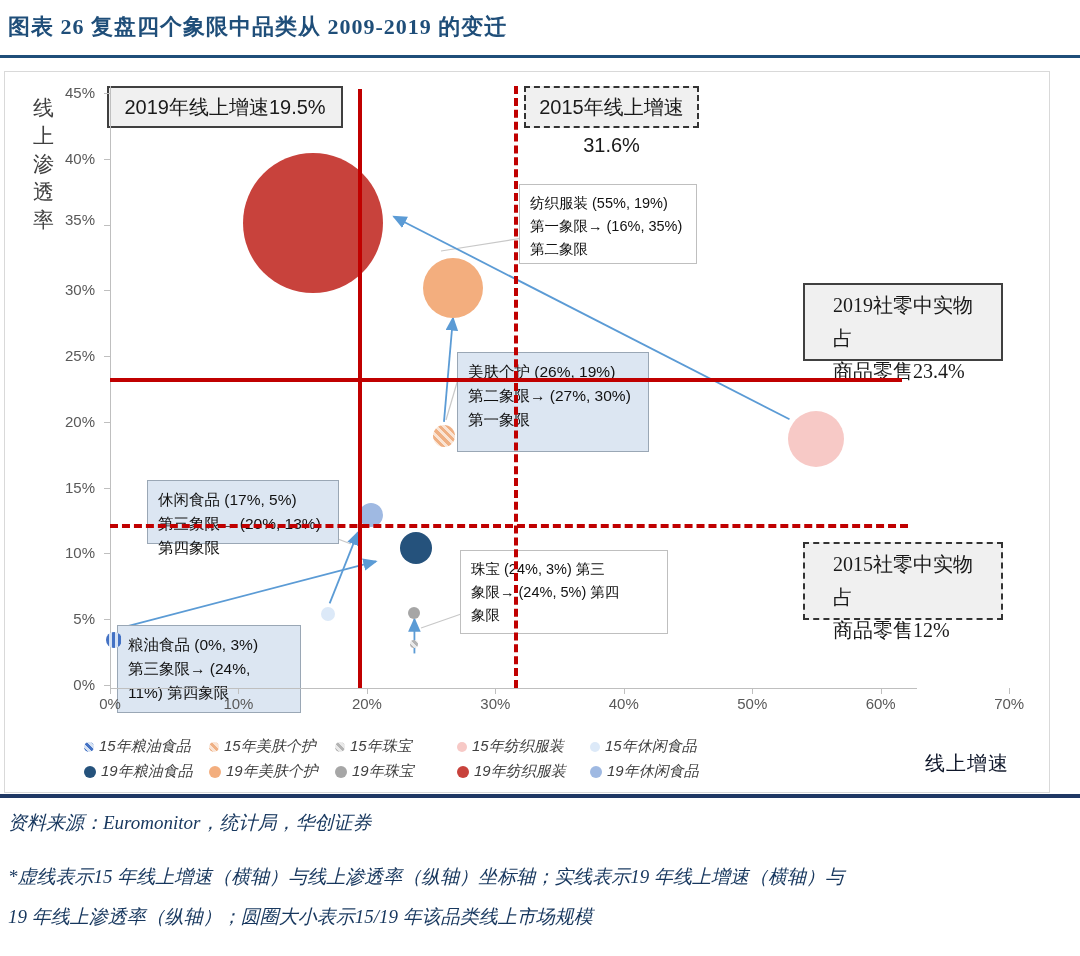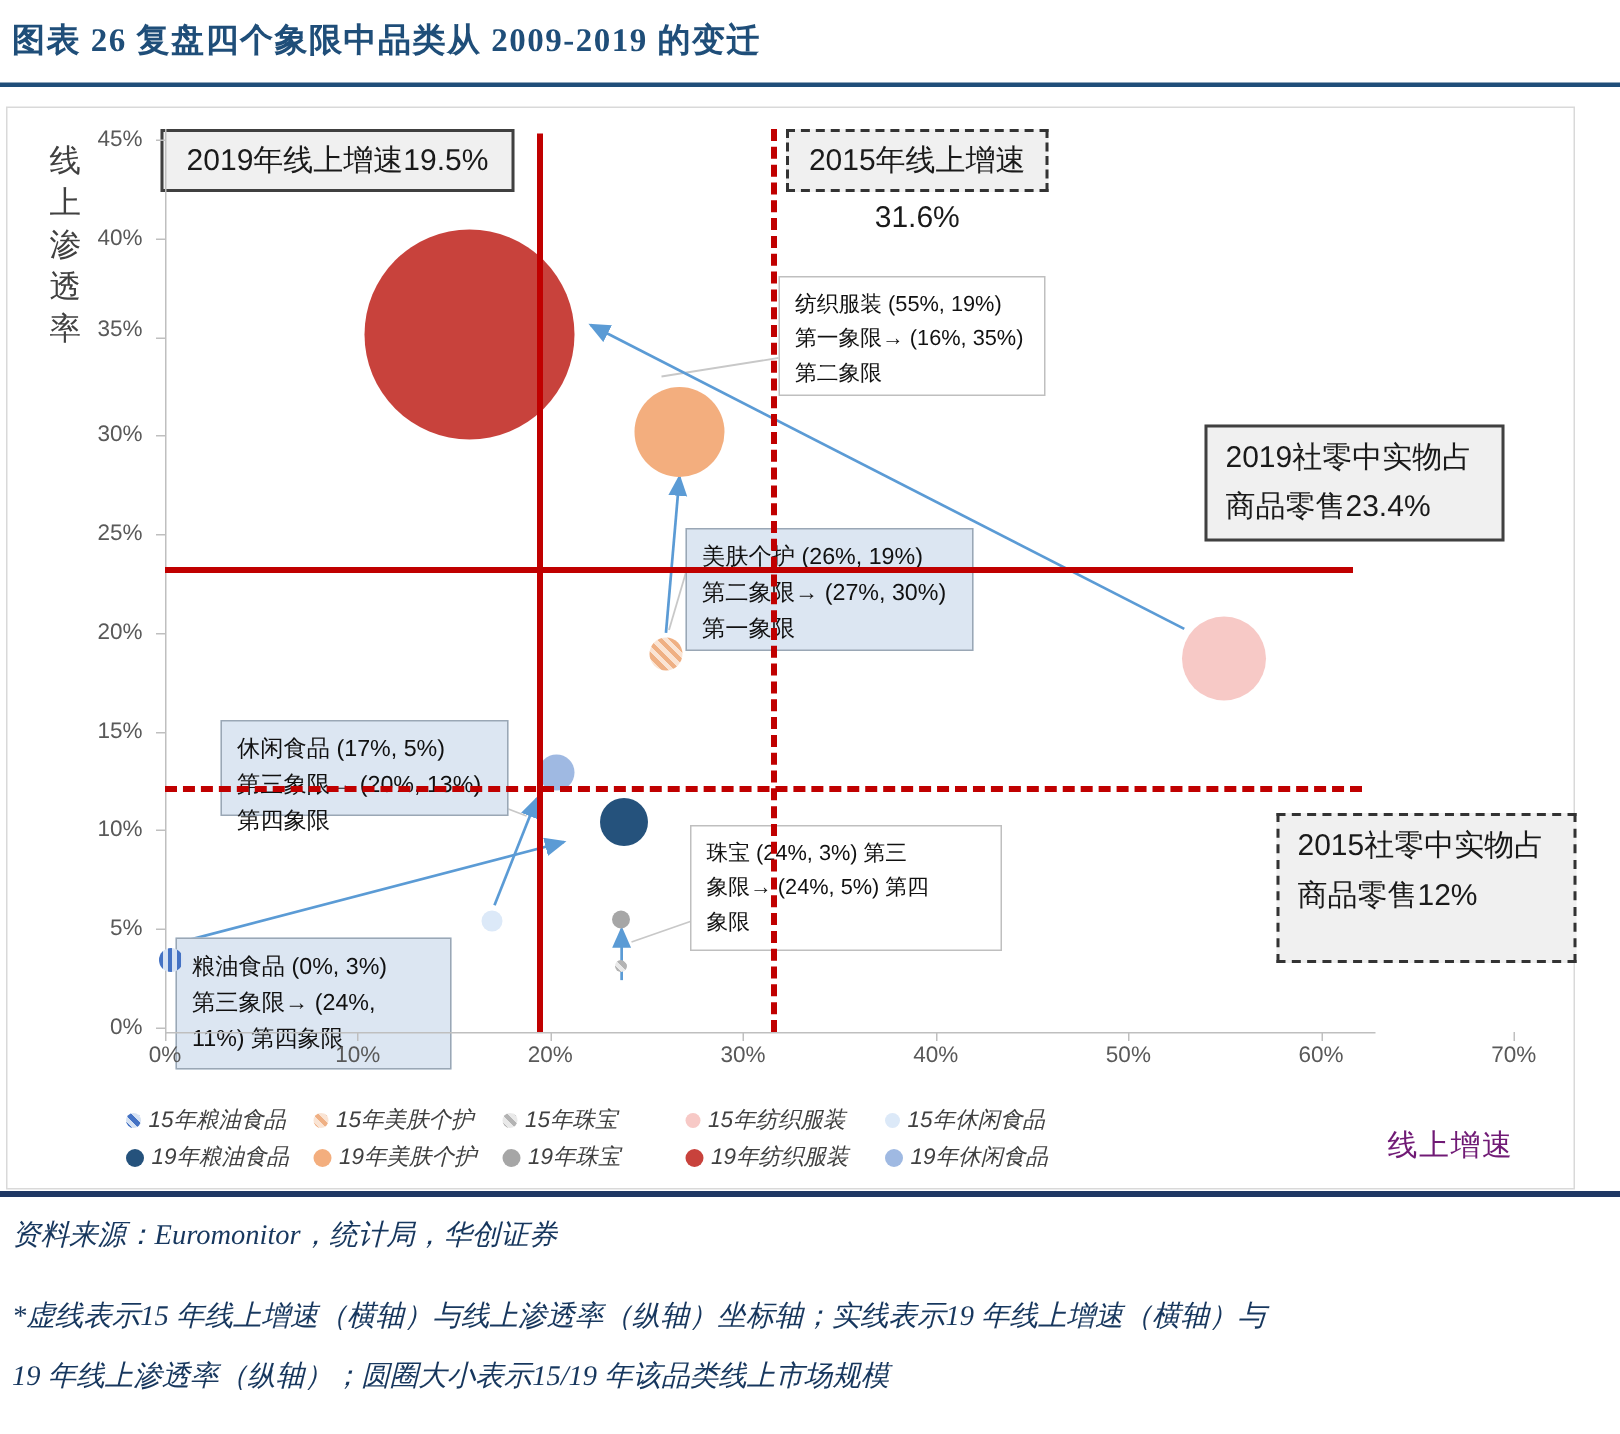--- a/index.html
+++ b/index.html
@@ -17,28 +17,28 @@
 
   .axisline{position:absolute;background:#BFBFBF;}
   .tickmark{position:absolute;background:#BFBFBF;}
   .xtick{position:absolute;font-size:15px;color:#595959;text-align:center;}
   .ytick{position:absolute;font-size:15px;color:#595959;}
   .bubble{position:absolute;border-radius:50%;}
   .refline{position:absolute;}
 
   .yaxis-label{position:absolute;left:28px;top:22px;width:26px;font-size:21px;line-height:28px;
     color:#404040;word-break:break-all;}
-  .xaxis-label{position:absolute;left:920px;top:678px;font-size:20px;color:#701a75;letter-spacing:1px;}
+  .xaxis-label{position:absolute;left:920px;top:678px;font-size:20px;color:#0f172a;letter-spacing:1px;}
 
   
   .callout{position:absolute;background:#F0F0F0;color:#1a1a1a;text-align:center;box-sizing:border-box;}
   .callout.solid{border:2px solid #404040;}
   .callout.dashed{border:2px dashed #333;}
   .callout .one{font-size:20px;line-height:38px;}
-  .callout .two{font-size:20px;line-height:33px;text-align:left;padding:4px 12px;}
+  .callout .two{font-size:20px;line-height:33px;text-align:left;padding:4px 28px;font-family:Liberation Serif, serif;}
   .notebox{position:absolute;box-sizing:border-box;padding:7px 10px;color:#111;}
   .notebox.blue{background:#DCE6F2;border:1px solid #9AA7B5;font-size:15.5px;line-height:24px;}
   .notebox.white{background:#fff;border:1px solid #BFBFBF;font-size:14.5px;line-height:23px;}
   .notebox div{white-space:nowrap;}
 
   
   .legitem{position:absolute;display:flex;align-items:center;gap:5px;font-style:italic;}
   .leglabel{font-size:15px;color:#404040;white-space:nowrap;}
   .legmark{display:inline-block;border-radius:50%;flex:0 0 auto;}
 
@@ -66,21 +66,21 @@
     </div>
     <div class="callout dashed" style="left:519px;top:14px;width:175px;height:42px;">
       <div class="one">2015年线上增速31.6%</div>
     </div>
     <div class="callout solid" style="left:798px;top:211px;width:200px;height:78px;">
       <div class="two">
         <div>2019社零中实物占</div>
         <div>商品零售23.4%</div>
       </div>
     </div>
-    <div class="callout dashed" style="left:798px;top:470px;width:200px;height:100px;margin-left:48px;">
+    <div class="callout dashed" style="left:798px;top:470px;width:200px;height:78px;">
       <div class="two">
         <div>2015社零中实物占</div>
         <div>商品零售12%</div>
       </div>
     </div>
 
     <svg width="1044" height="720" class="overlay">
         <defs>
           <marker id="arw" markerWidth="9" markerHeight="8" refX="7" refY="3.5" orient="auto">
             <path d="M0,0 L8,3.5 L0,7 Z" fill="#5B9BD5"></path>
@@ -94,21 +94,21 @@
         <line x1="438.97" y1="349.90000000000003" x2="447.9615" y2="245.9755" stroke="#5B9BD5" stroke-width="1.8" marker-end="url(#arw)"></line>
         <line x1="113.9915" y1="556.4335" x2="370.8915" y2="489.343" stroke="#5B9BD5" stroke-width="1.8" marker-end="url(#arw)"></line>
         <line x1="324.6495" y1="531.439" x2="352.9085" y2="460.40200000000004" stroke="#5B9BD5" stroke-width="1.8" marker-end="url(#arw)"></line>
         <line x1="409.42650000000003" y1="581.428" x2="409.42650000000003" y2="547.225" stroke="#5B9BD5" stroke-width="1.8" marker-end="url(#arw)"></line>
       </svg>
       <div class="notebox white" style="left:514px;top:112px;width:178px;height:80px;">
       <div>纺织服装 (55%, 19%)</div>
       <div>第一象限→ (16%, 35%)</div>
       <div>第二象限</div>
     </div>
-    <div class="notebox blue" style="left:452px;top:280px;width:192px;height:82px;">
+    <div class="notebox blue" style="left:452px;top:280px;width:192px;height:100px;">
       <div>美肤个护 (26%, 19%)</div>
       <div>第二象限→ (27%, 30%)</div>
       <div>第一象限</div>
     </div>
     <div class="notebox blue" style="left:142px;top:368px;width:192px;height:64px;margin-top:40px;">
       <div>休闲食品 (17%, 5%)</div>
       <div>第三象限→ (20%, 13%)</div>
       <div>第四象限</div>
     </div>
     <div class="notebox blue" style="left:112px;top:553px;width:184px;height:88px;">

